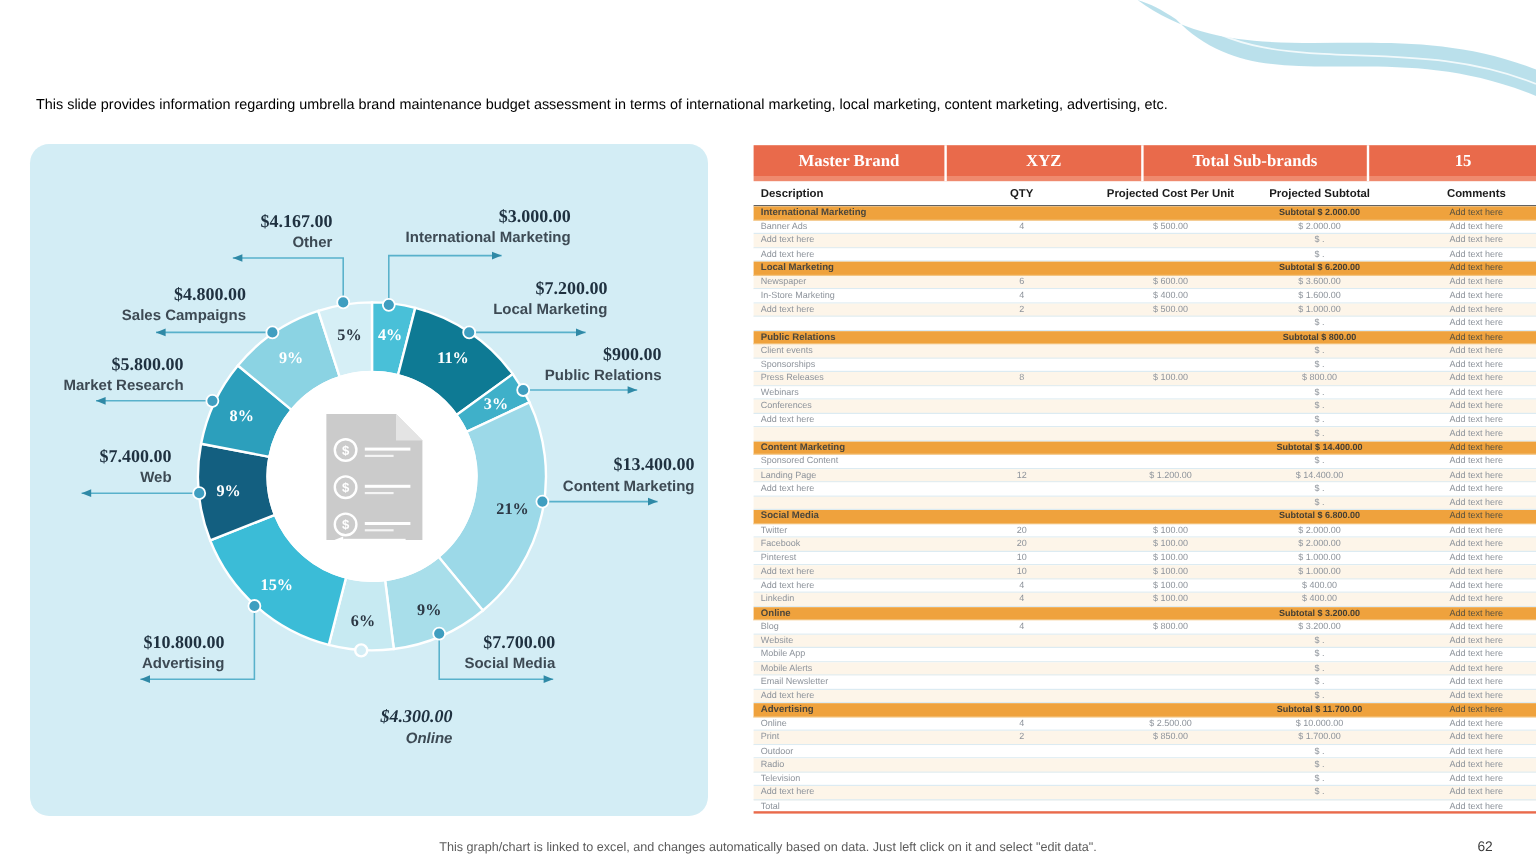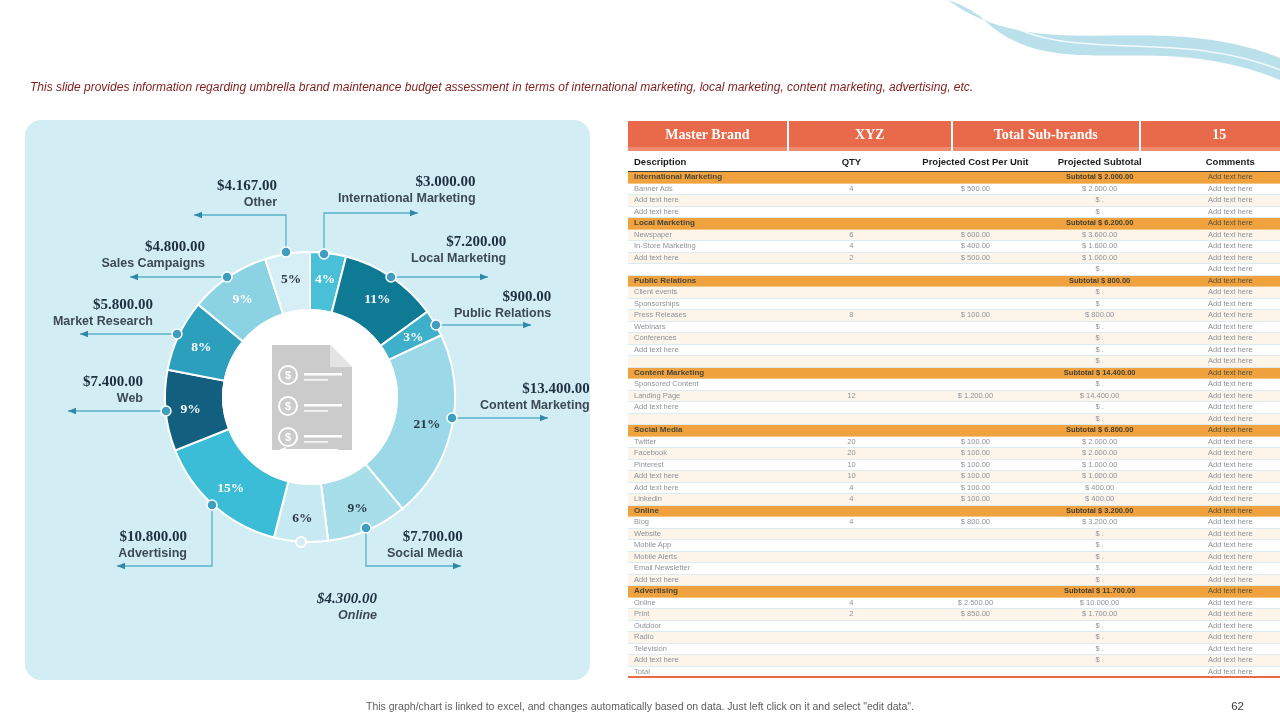--- a/index.html
+++ b/index.html
@@ -1,21 +1,21 @@
 <!DOCTYPE html>
 <html><head>
 <meta charset="utf-8">
 <style>
   html,body{margin:0;padding:0;}
   .slide{position:relative;width:1280px;height:720px;background:#ffffff;overflow:hidden;
          font-family:"Liberation Sans",sans-serif;}
   
   .title{position:absolute;left:30px;top:22px;font-family:"Liberation Serif",serif;
          font-size:33px;font-weight:500;color:#1f1f1f;letter-spacing:.2px;}
-  .subtitle{position:absolute;left:30px;top:80px;width:960px;font-size:12px;color:#7f1d1d;font-style:italic;}
+  .subtitle{position:absolute;left:30px;top:80px;width:960px;font-size:12px;color:#000000;}
   .wave-svg{position:absolute;left:0;top:0;pointer-events:none;}
   
   .panel{position:absolute;left:25px;top:120px;width:565px;height:560px;
          background:#d3edf5;border-radius:16px;}
   .chart-svg{position:absolute;left:0;top:0;}
   .callout{position:absolute;line-height:17px;white-space:nowrap;}
   .callout .amt{display:block;font-family:"Liberation Serif",serif;font-weight:700;
                 font-size:15px;color:#1f3140;}
   .callout .nm{display:block;font-weight:700;font-size:12.5px;color:#3d4a54;}
   .callout.side-r{text-align:right;}
@@ -141,21 +141,21 @@
         <span class="nm">International Marketing</span>
       </div>
       <div class="callout side-r" style="top: 233px; left: 411px;">
         <span class="amt">$7.200.00</span>
         <span class="nm">Local Marketing</span>
       </div>
       <div class="callout side-r" style="top: 288px; left: 454px;">
         <span class="amt">$900.00</span>
         <span class="nm">Public Relations</span>
       </div>
-      <div class="callout side-r" style="top: 380px; left: 480px;">
+      <div class="callout side-r" style="top: 380px; left: 469px;">
         <span class="amt">$13.400.00</span>
         <span class="nm">Content Marketing</span>
       </div>
       <div class="callout side-r" style="top: 528px; left: 387px;">
         <span class="amt">$7.700.00</span>
         <span class="nm">Social Media</span>
       </div>
       <div class="callout side-r" style="top: 590px; left: 317px; font-style: italic;">
         <span class="amt">$4.300.00</span>
         <span class="nm">Online</span>

